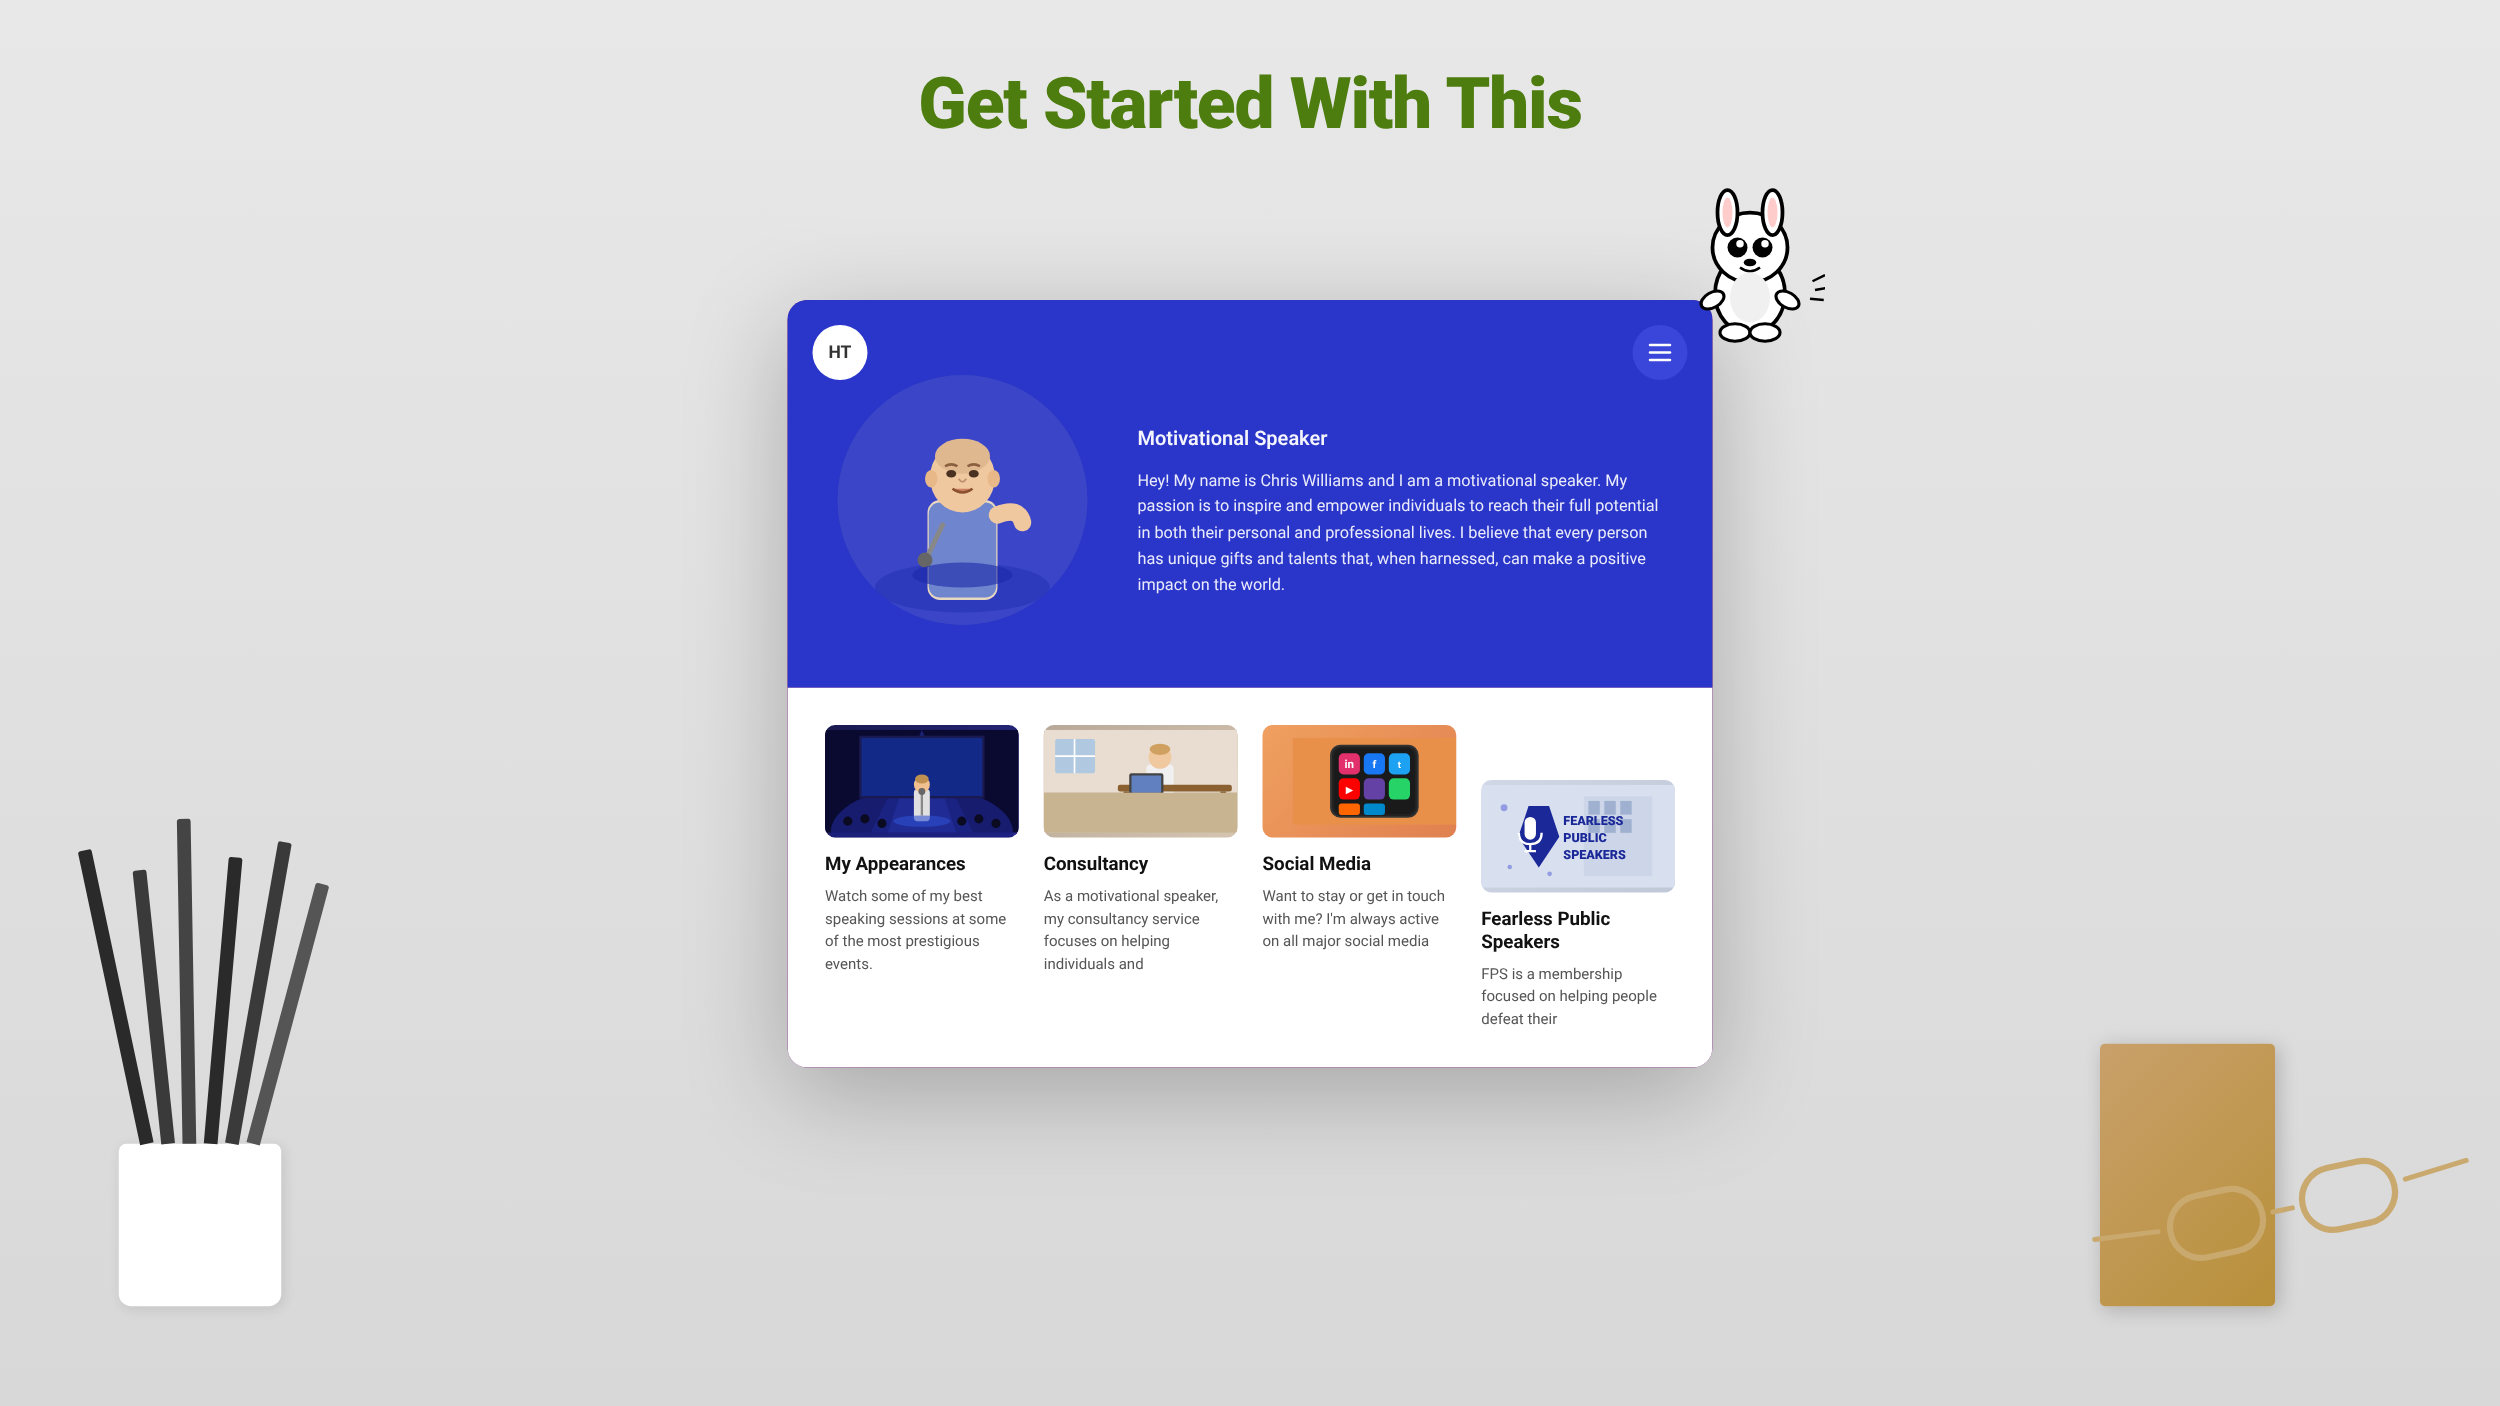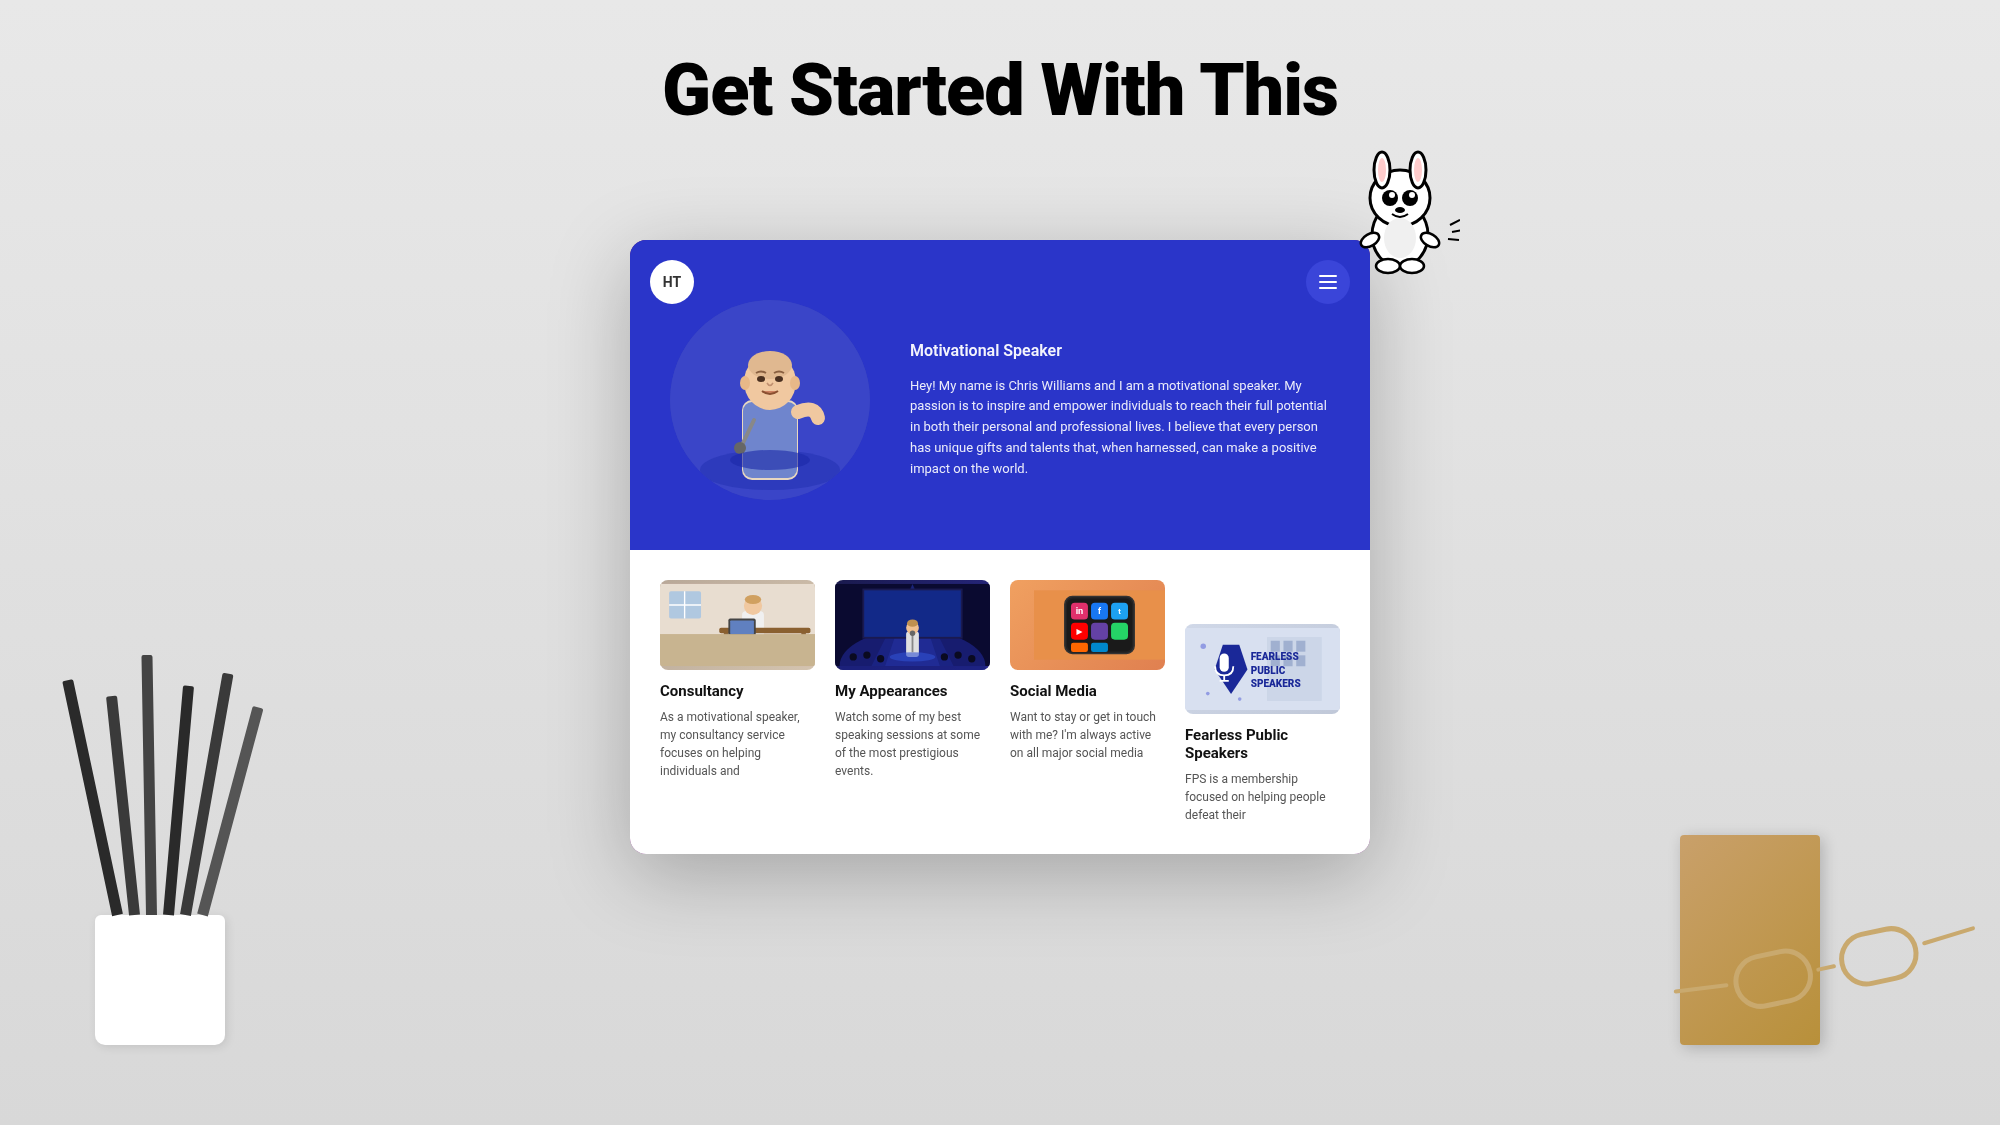--- a/index.html
+++ b/index.html
@@ -24,23 +24,23 @@
     .header-area {
       position: absolute;
       top: 50px;
       left: 50%;
       transform: translateX(-50%);
       text-align: center;
       z-index: 10;
     }
 
     .header-title {
-      font-size: 72px;
+      font-size: 57px;
       font-weight: 900;
-      color: #000000;
+      color: #4d7c0f;
       line-height: 1.15;
       letter-spacing: -1px;
     }
 
     
     .mascot {
       position: absolute;
       top: 140px;
       right: 540px;
       width: 120px;
@@ -366,53 +366,20 @@
 
     <div class="profile-info">
       <p class="profile-title">Motivational Speaker</p>
       <p class="profile-bio">Hey! My name is Chris Williams and I am a motivational speaker. My passion is to inspire and empower individuals to reach their full potential in both their personal and professional lives. I believe that every person has unique gifts and talents that, when harnessed, can make a positive impact on the world.</p>
     </div>
   </div>
 
   <div class="cards-section">
 
     <div class="card">
-      <div class="card-image card-img-1">
-        <svg width="100%" height="100%" viewBox="0 0 170 90" xmlns="http://www.w3.org/2000/svg">
-          <rect width="170" height="90" fill="#c8b8a0"></rect>
-
-          <rect width="170" height="90" fill="#d4c4b0"></rect>
-
-          <rect x="0" y="0" width="170" height="55" fill="#e8ddd0"></rect>
-
-          <rect x="10" y="8" width="35" height="30" fill="#b0c8e0" rx="2"></rect>
-          <line x1="27" y1="8" x2="27" y2="38" stroke="white" stroke-width="1.5"></line>
-          <line x1="10" y1="23" x2="45" y2="23" stroke="white" stroke-width="1.5"></line>
-
-          <rect x="90" y="30" width="24" height="30" rx="4" fill="#f0f0f0"></rect>
-
-          <circle cx="102" cy="24" r="10" fill="#f0c8a0"></circle>
-
-          <ellipse cx="102" cy="17" rx="9" ry="5" fill="#d0a060"></ellipse>
-
-          <rect x="65" y="48" width="100" height="6" rx="2" fill="#8a6030"></rect>
-          <rect x="70" y="54" width="5" height="30" fill="#7a5020"></rect>
-          <rect x="155" y="54" width="5" height="30" fill="#7a5020"></rect>
-
-          <rect x="75" y="38" width="30" height="20" rx="2" fill="#444"></rect>
-          <rect x="77" y="40" width="26" height="15" rx="1" fill="#6080c0"></rect>
-
-          <rect x="0" y="55" width="170" height="35" fill="#c8b490"></rect>
-        </svg>
-      </div>
-      <h3 class="card-title">Consultancy</h3>
-      <p class="card-desc">As a motivational speaker, my consultancy service focuses on helping individuals and</p>
-    </div>
-
-    <div class="card">
       <div class="card-image card-img-2">
         <svg width="100%" height="100%" viewBox="0 0 170 90" xmlns="http://www.w3.org/2000/svg">
 
           <rect width="170" height="90" fill="#0a0a30"></rect>
 
           <ellipse cx="85" cy="90" rx="80" ry="40" fill="#1a2080" opacity="0.8"></ellipse>
 
           <polygon points="85,0 40,90 130,90" fill="#2030a0" opacity="0.4"></polygon>
           <polygon points="85,0 55,90 115,90" fill="#3040c0" opacity="0.3"></polygon>
 
@@ -436,20 +403,53 @@
           <circle cx="120" cy="80" r="4" fill="#0a0a20"></circle>
           <circle cx="135" cy="78" r="4" fill="#0a0a20"></circle>
           <circle cx="150" cy="82" r="4" fill="#0a0a20"></circle>
         </svg>
       </div>
       <h3 class="card-title">My Appearances</h3>
       <p class="card-desc">Watch some of my best speaking sessions at some of the most prestigious events.</p>
     </div>
 
     <div class="card">
+      <div class="card-image card-img-1">
+        <svg width="100%" height="100%" viewBox="0 0 170 90" xmlns="http://www.w3.org/2000/svg">
+          <rect width="170" height="90" fill="#c8b8a0"></rect>
+
+          <rect width="170" height="90" fill="#d4c4b0"></rect>
+
+          <rect x="0" y="0" width="170" height="55" fill="#e8ddd0"></rect>
+
+          <rect x="10" y="8" width="35" height="30" fill="#b0c8e0" rx="2"></rect>
+          <line x1="27" y1="8" x2="27" y2="38" stroke="white" stroke-width="1.5"></line>
+          <line x1="10" y1="23" x2="45" y2="23" stroke="white" stroke-width="1.5"></line>
+
+          <rect x="90" y="30" width="24" height="30" rx="4" fill="#f0f0f0"></rect>
+
+          <circle cx="102" cy="24" r="10" fill="#f0c8a0"></circle>
+
+          <ellipse cx="102" cy="17" rx="9" ry="5" fill="#d0a060"></ellipse>
+
+          <rect x="65" y="48" width="100" height="6" rx="2" fill="#8a6030"></rect>
+          <rect x="70" y="54" width="5" height="30" fill="#7a5020"></rect>
+          <rect x="155" y="54" width="5" height="30" fill="#7a5020"></rect>
+
+          <rect x="75" y="38" width="30" height="20" rx="2" fill="#444"></rect>
+          <rect x="77" y="40" width="26" height="15" rx="1" fill="#6080c0"></rect>
+
+          <rect x="0" y="55" width="170" height="35" fill="#c8b490"></rect>
+        </svg>
+      </div>
+      <h3 class="card-title">Consultancy</h3>
+      <p class="card-desc">As a motivational speaker, my consultancy service focuses on helping individuals and</p>
+    </div>
+
+    <div class="card">
       <div class="card-image card-img-3">
         <svg width="100%" height="100%" viewBox="0 0 170 90" xmlns="http://www.w3.org/2000/svg">
 
           <rect width="170" height="90" fill="#e8904a"></rect>
 
           <rect x="40" y="8" width="90" height="74" rx="10" fill="#222" stroke="#333" stroke-width="2"></rect>
           <rect x="43" y="11" width="84" height="68" rx="8" fill="#1a1a1a"></rect>
 
           <rect x="48" y="16" width="22" height="22" rx="5" fill="#e1306c"></rect>
           <text x="59" y="31" text-anchor="middle" font-size="12" fill="white" font-weight="bold">in</text>

